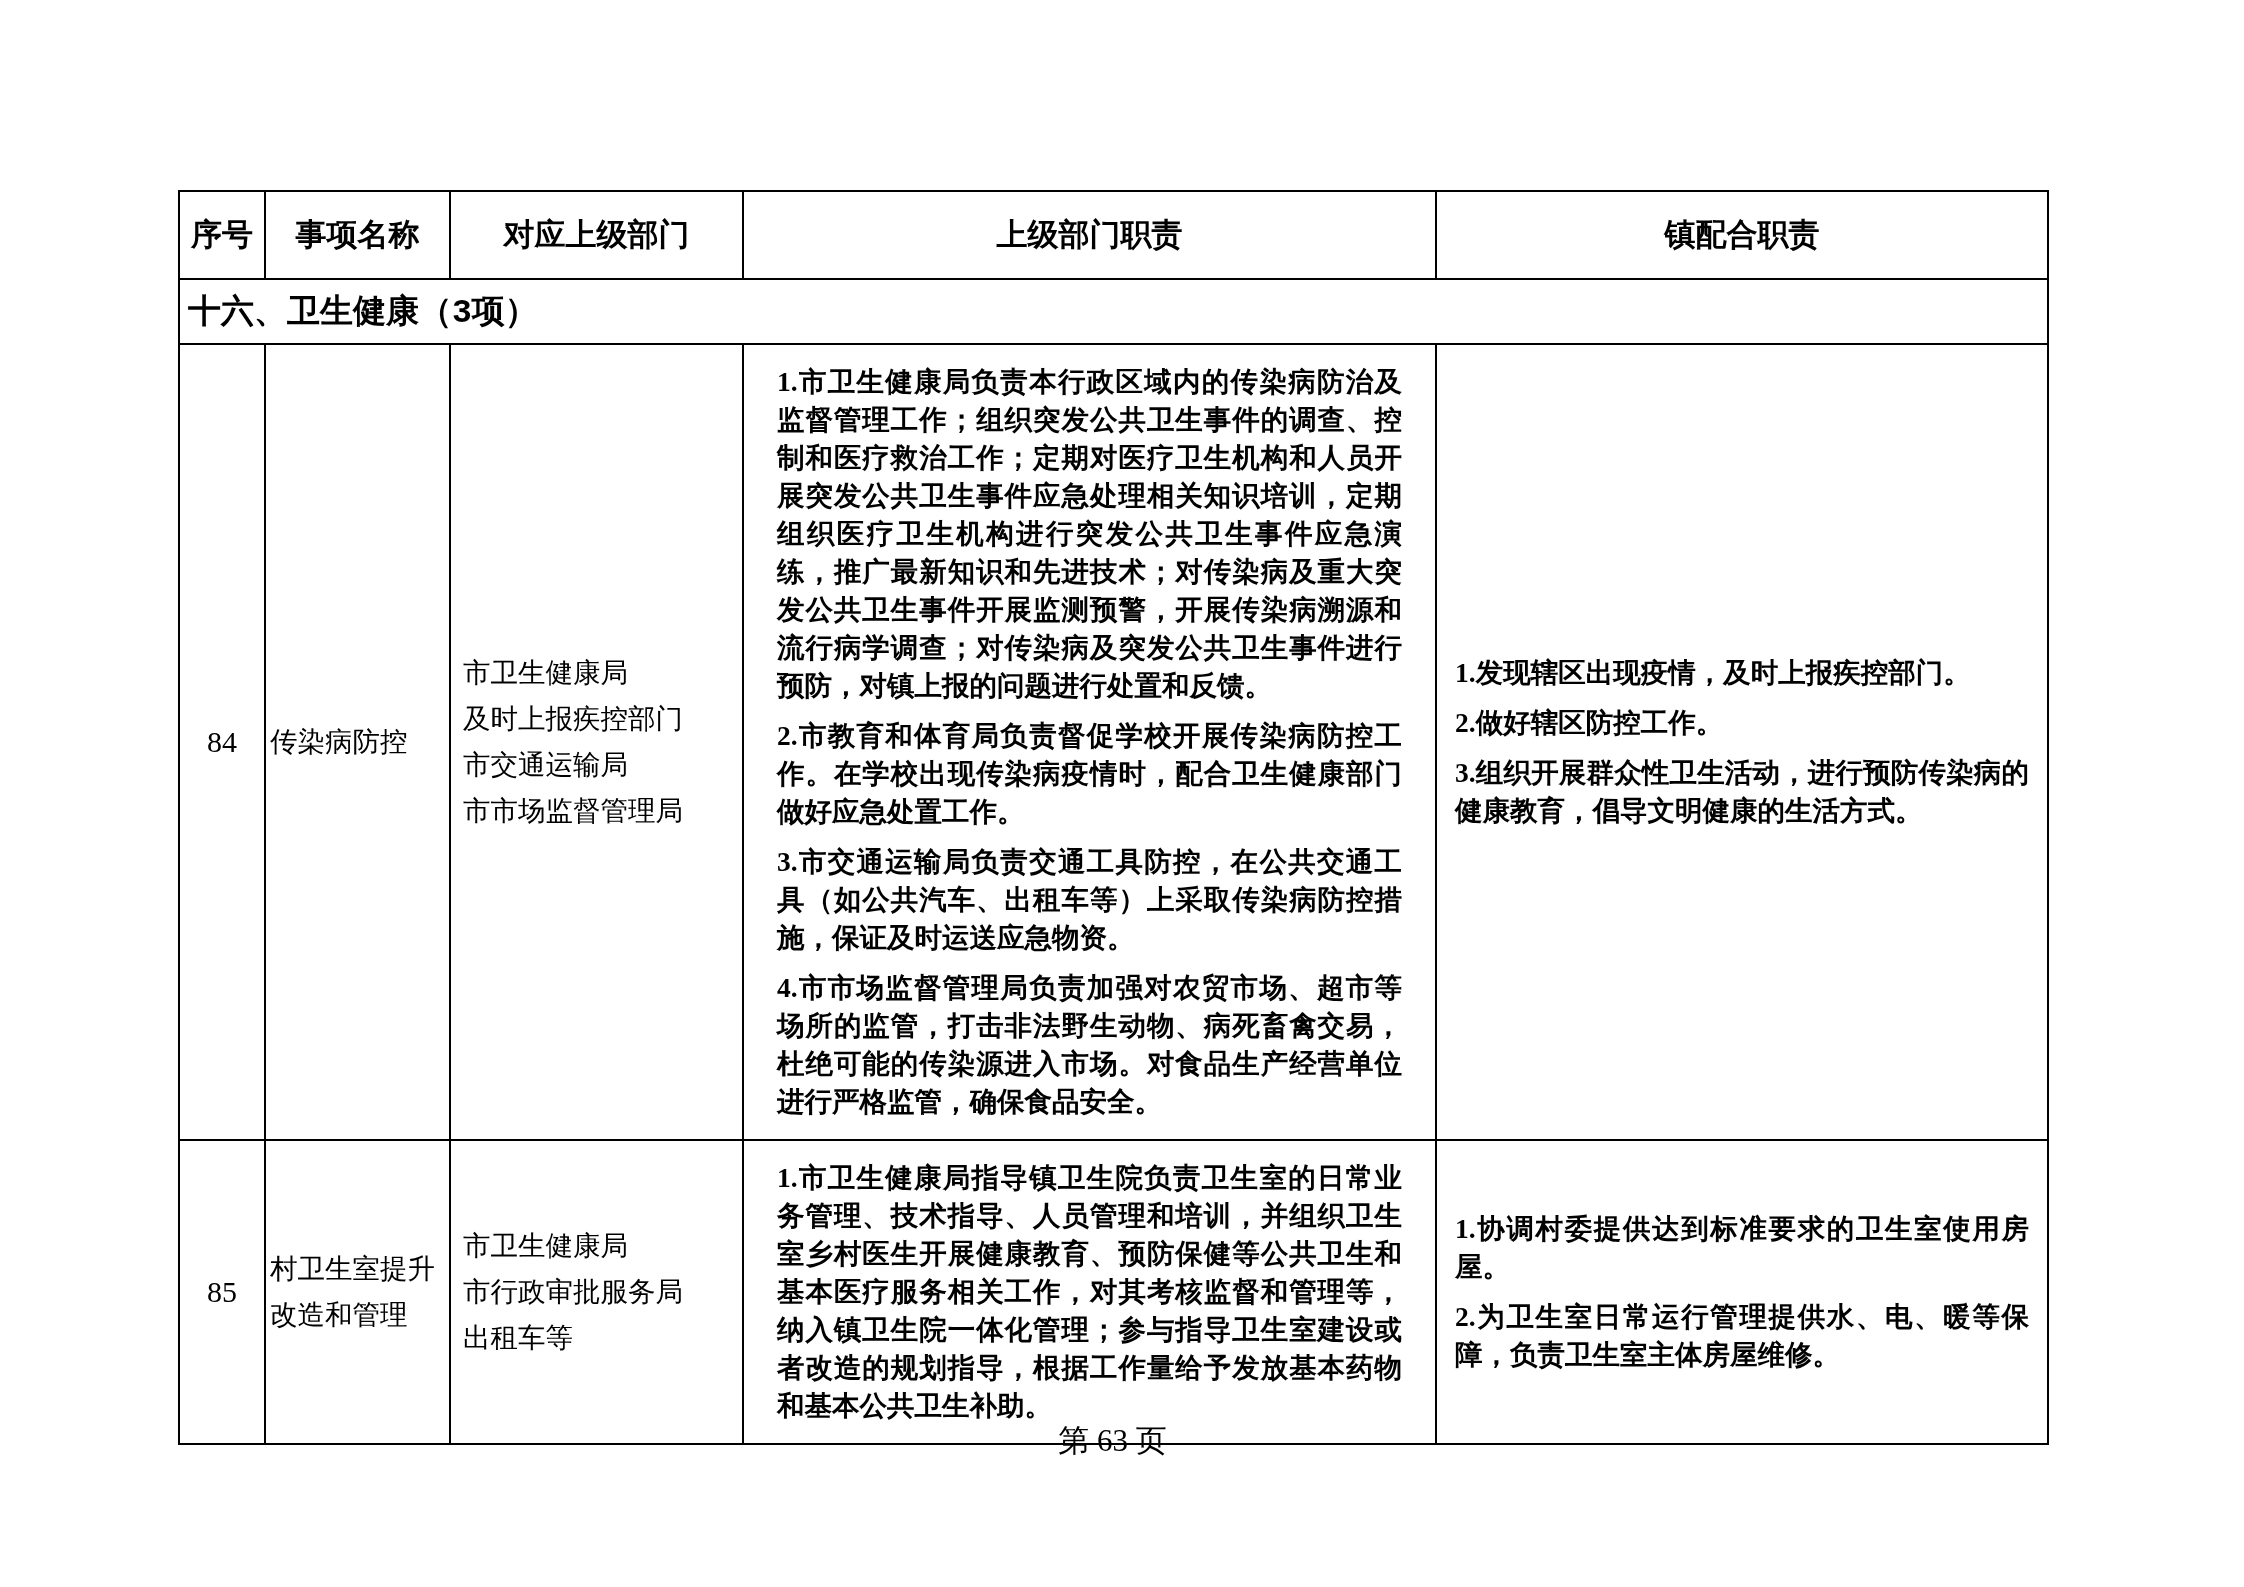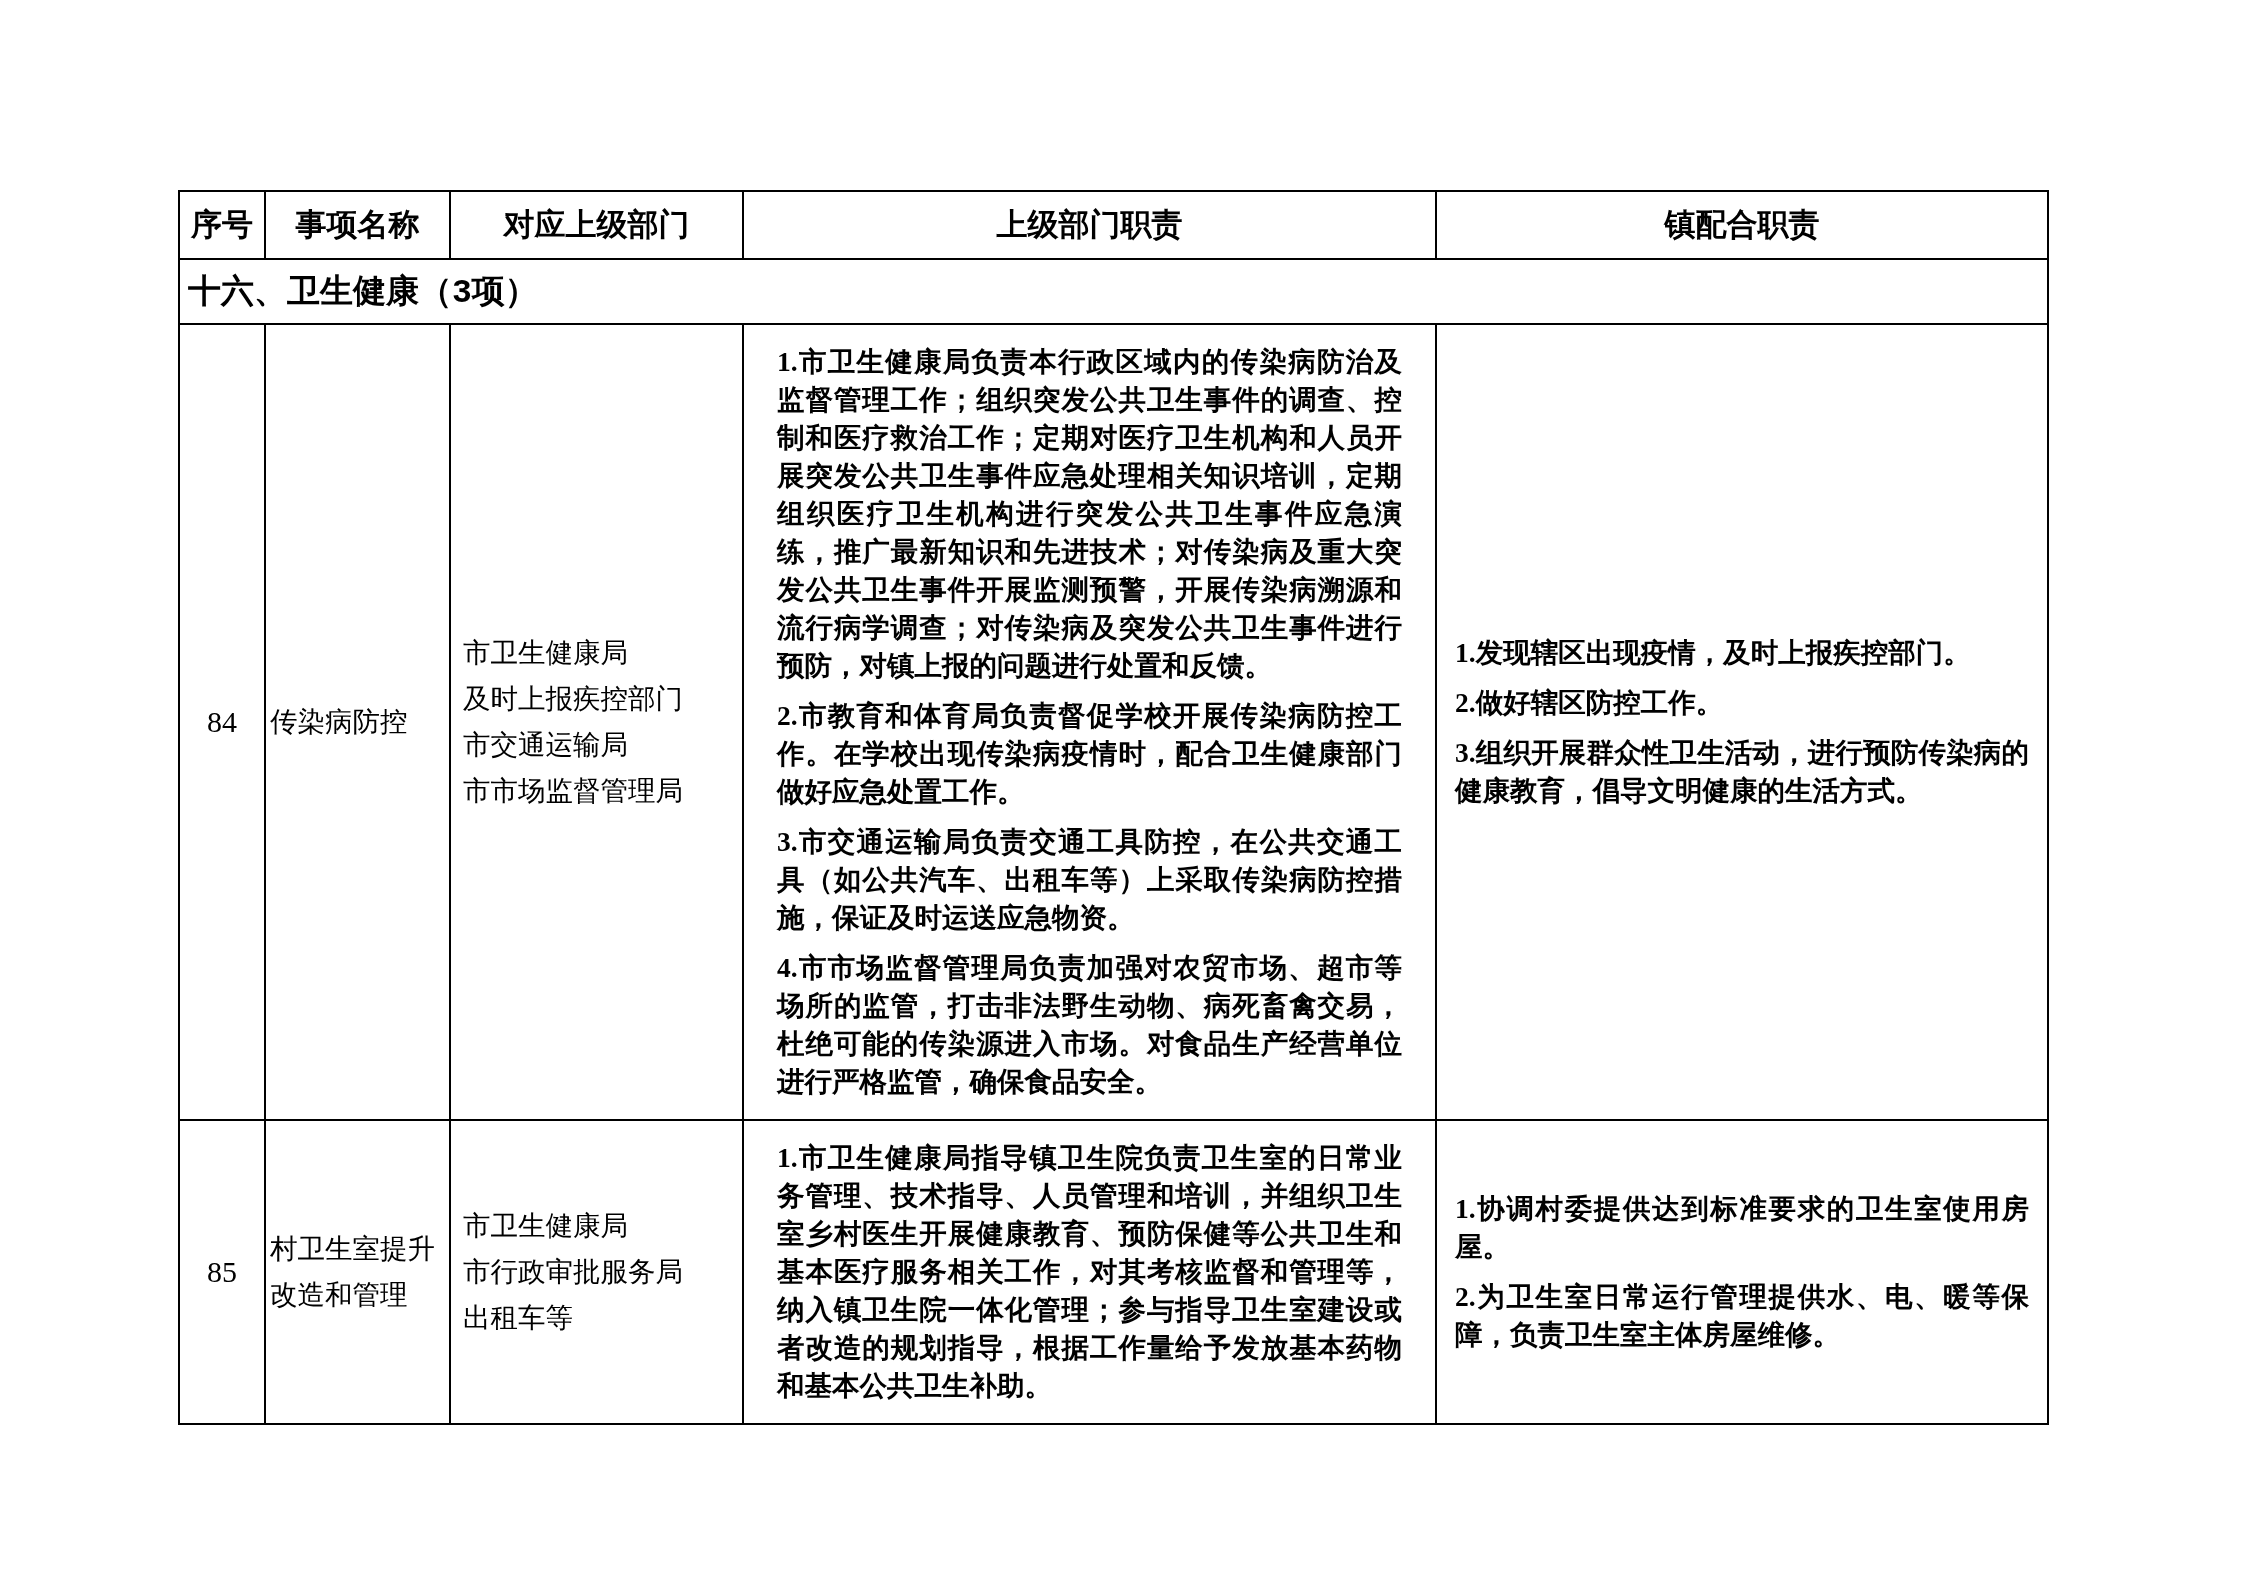--- a/index.html
+++ b/index.html
@@ -24,21 +24,21 @@
     border-collapse: collapse;
     table-layout: fixed;
   }
   .doc-table td, .doc-table th {
     border: 2px solid #000000;
     vertical-align: middle;
     color: #000000;
     overflow: hidden;
   }
   
-  tr.header-row { height: 68px; margin-left: 7px; }
+  tr.header-row { height: 88px; margin-left: 7px; }
   tr.header-row th {
     font-family: "Liberation Sans", "DejaVu Sans", sans-serif;
     font-weight: bold;
     font-size: 31px;
     text-align: center;
     padding: 0;
   }
   
   tr.section-row { height: 65px; }
   tr.section-row td {
@@ -159,14 +159,17 @@
             <p class="duty">1.市卫生健康局指导镇卫生院负责卫生室的日常业务管理、技术指导、人员管理和培训，并组织卫生室乡村医生开展健康教育、预防保健等公共卫生和基本医疗服务相关工作，对其考核监督和管理等，纳入镇卫生院一体化管理；参与指导卫生室建设或者改造的规划指导，根据工作量给予发放基本药物和基本公共卫生补助。</p>
           </td>
     <td class="cell-town">
             <p class="duty">1.协调村委提供达到标准要求的卫生室使用房屋。</p>
             <p class="duty">2.为卫生室日常运行管理提供水、电、暖等保障，负责卫生室主体房屋维修。</p>
           </td>
   </tr>
 </tbody>
   </table>
 
+  <div class="page-footer">
+    <span>第 63 页</span>
+  </div>
 
 </div>
 
 </body></html>

